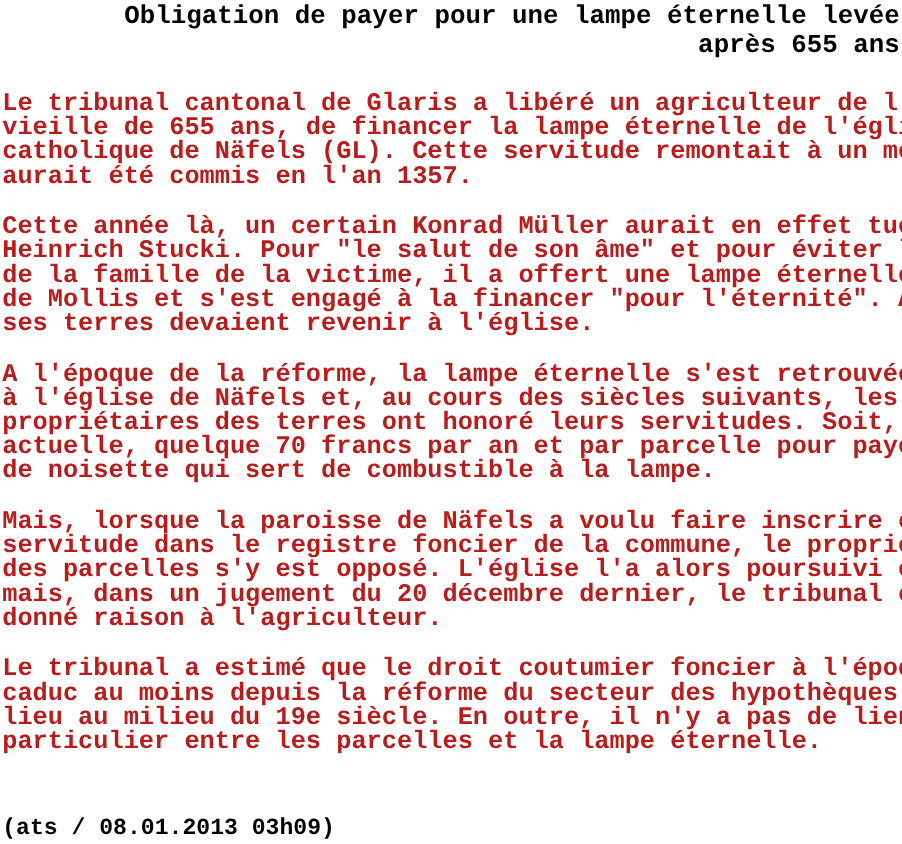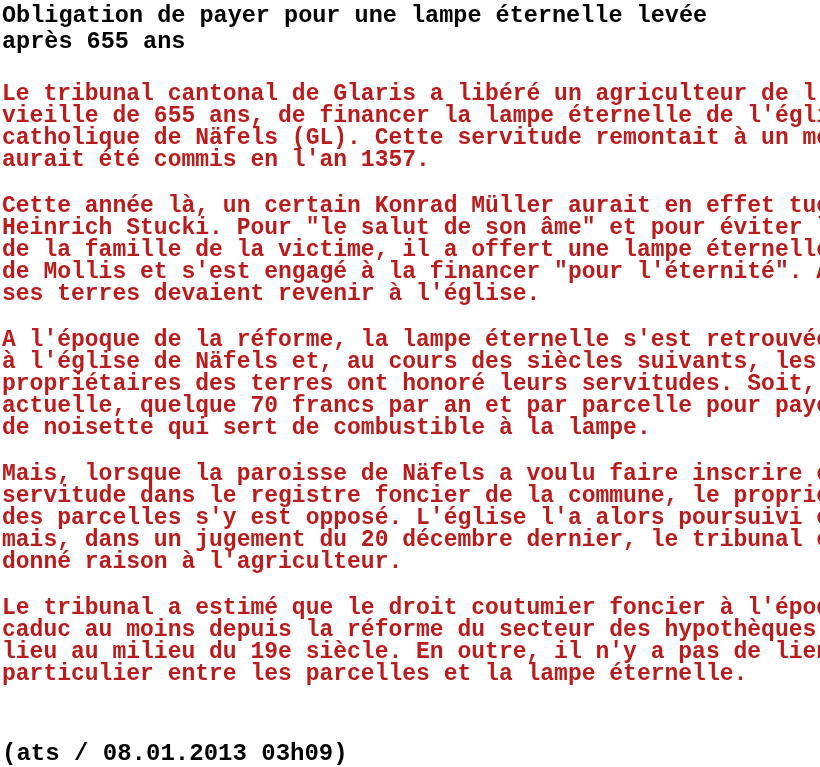--- a/index.html
+++ b/index.html
@@ -20,35 +20,36 @@
   }
   .article-title {
     margin: 0 0 28px 0;
     font-family: "Liberation Mono", "DejaVu Sans Mono", monospace;
     font-weight: bold;
     font-size: 23.5px;
     line-height: 26px;
     white-space: pre;
     letter-spacing: 0;
     color: #000000;
+    text-align: right;
   }
   .article-paragraph {
     margin: 0 0 24px 0;
     font-family: "Liberation Mono", "DejaVu Sans Mono", monospace;
     font-weight: bold;
     font-size: 23px;
     line-height: 22px;
     white-space: pre;
     color: #b91c1c;
   }
   .article-byline {
     margin: 58px 0 0 0;
     font-family: "Liberation Mono", "DejaVu Sans Mono", monospace;
     font-weight: bold;
-    font-size: 24px;
+    font-size: 21px;
     line-height: 22px;
     white-space: pre;
     color: #000000;
   }
 </style>
 </head>
 <body>
 
 <div class="page">
   <h1 class="article-title">Obligation de payer pour une lampe éternelle levée

